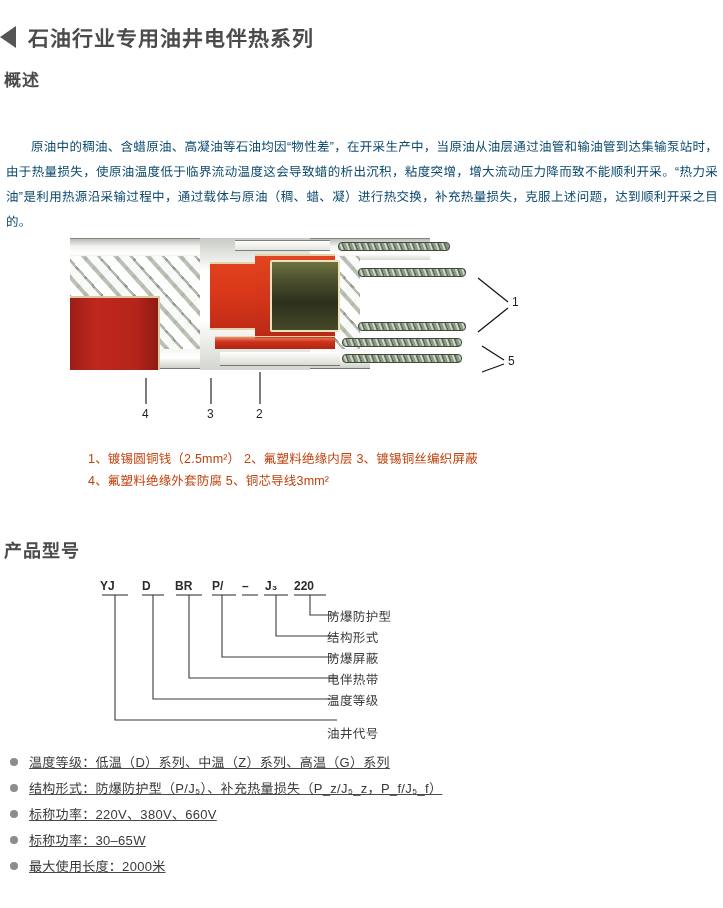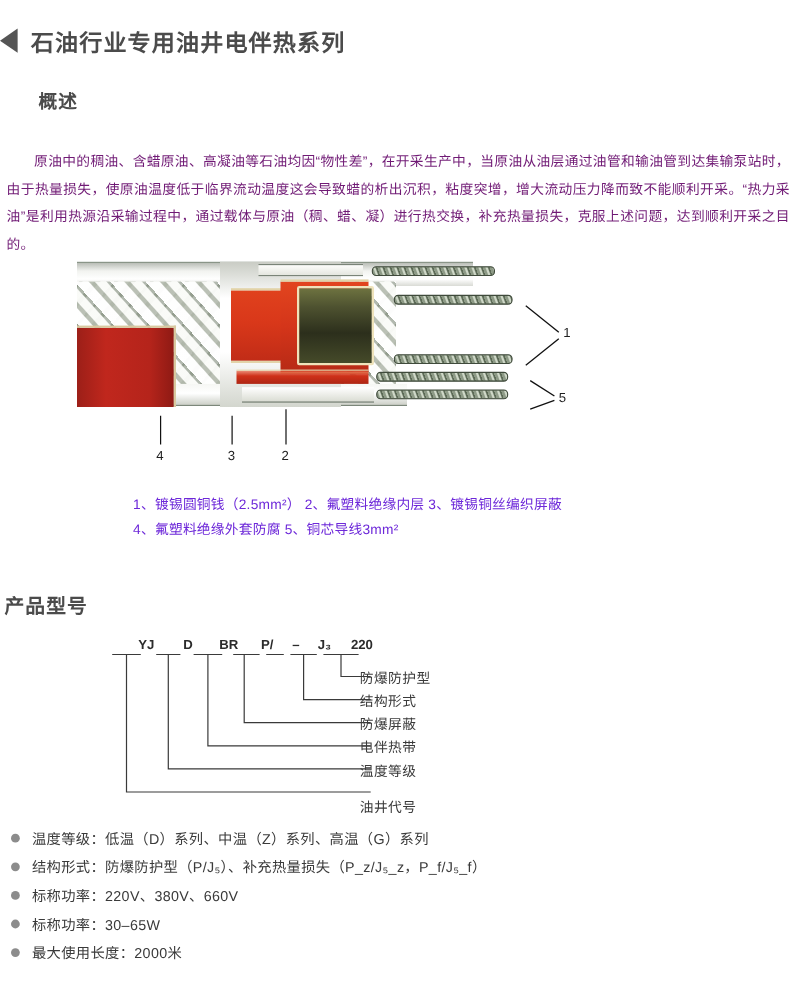--- a/index.html
+++ b/index.html
@@ -42,31 +42,31 @@
 
   
   .section-heading {
     position: absolute;
     left: 4px;
     font-size: 17px;
     font-weight: bold;
     color: #4b4b4b;
     letter-spacing: 1px;
   }
-  #heading-overview { top: 78px; margin-left: 31px; }
+  #heading-overview { top: 66px; }
   #heading-model    { top: 536px; font-size: 18px; }
 
   
   .overview-text {
     position: absolute;
     left: 6px; top: 122px;
     width: 712px;
     font-size: 12.5px;
     line-height: 25px;
-    color: #701a75;
+    color: #0c4a6e;
     text-indent: 2em;
     text-align: justify;
     letter-spacing: 0.2px;
   }
 
   
   .cable-figure {
     position: absolute;
     left: 0; top: 232px;
     width: 723px;
@@ -198,59 +198,57 @@
     color: #1f1f1f;
     font-family: "Liberation Sans", sans-serif;
   }
 
   
   .cable-legend {
     position: absolute;
     left: 88px; top: 448px;
     font-size: 12.5px;
     line-height: 22px;
-    color: #6d28d9;
+    color: #c2410c;
     letter-spacing: 0.2px;
-    margin-left: 33px;
   }
 
   
   .model-figure {
     position: absolute;
     left: 0; top: 575px;
     width: 723px; height: 160px;
   }
   .model-token {
     position: absolute;
     font-size: 12px;
     font-weight: bold;
     color: #2b2b2b;
-    text-align: center;
+    text-align: left;
     white-space: nowrap;
-    margin-left: 19px;
   }
   .model-label {
     position: absolute;
     font-size: 12.5px;
     color: #3a3a3a;
     white-space: nowrap;
     letter-spacing: 0.4px;
   }
   .model-svg {
     position: absolute; left: 0; top: 0;
     width: 723px; height: 160px;
   }
 
   
   .spec-list {
     position: absolute;
     left: 10px; top: 750px;
     width: 700px;
     list-style: none;
-    margin: 0; padding: 0;
+    margin: 0; padding: 0; text-decoration: underline;
   }
   .spec-item {
     display: flex;
     align-items: baseline;
     gap: 11px;
     font-size: 13px;
     line-height: 26px;
     color: #3a3a3a;
     letter-spacing: 0.3px;
   }

